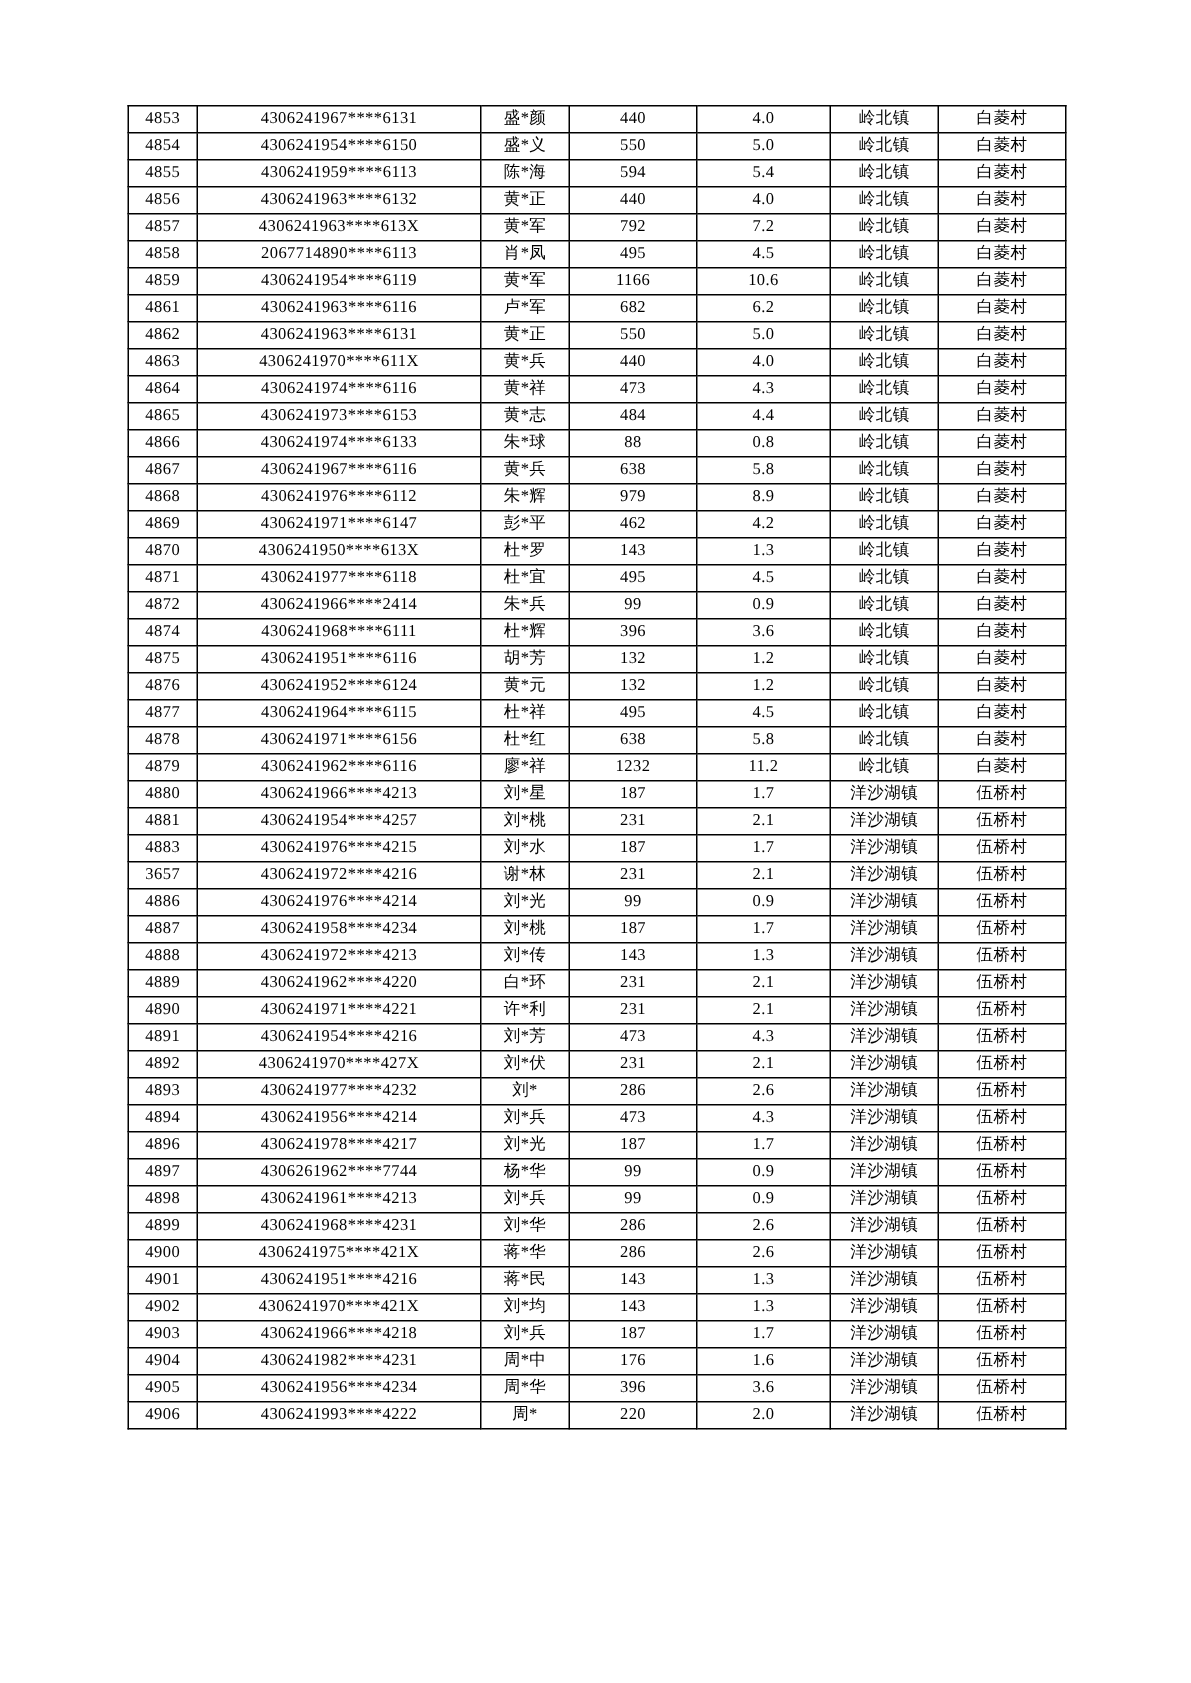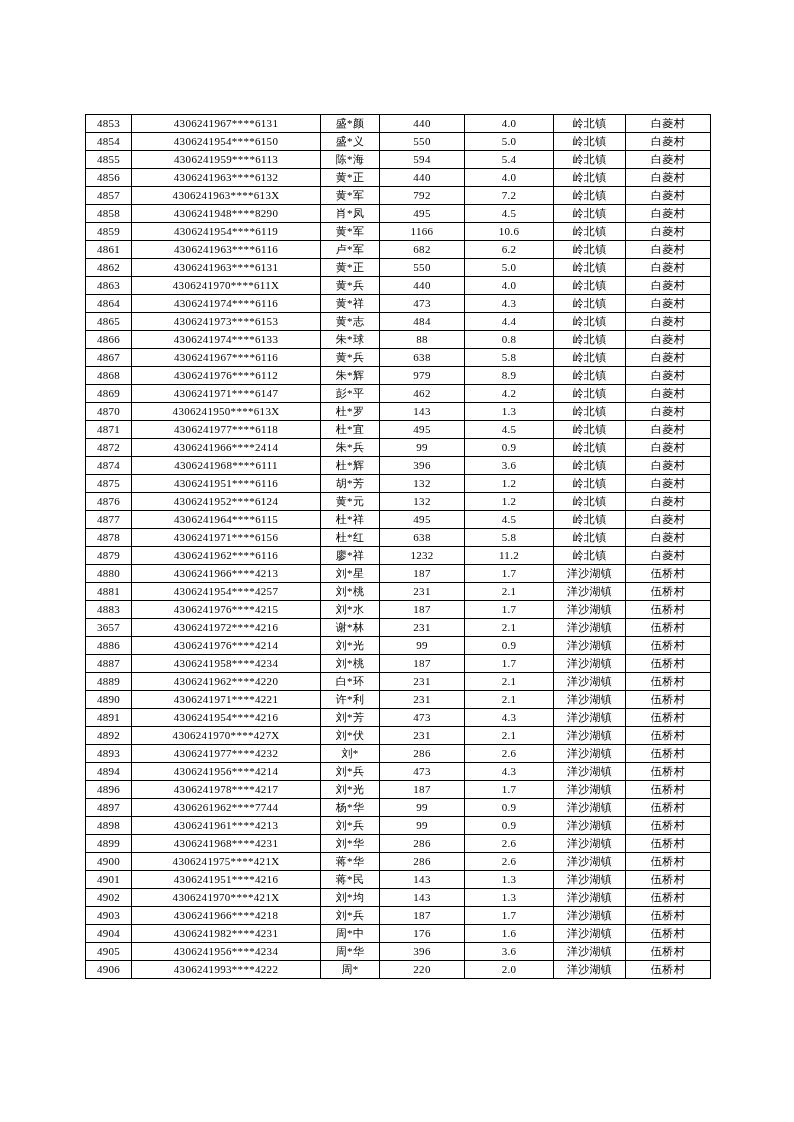--- a/index.html
+++ b/index.html
@@ -19,21 +19,20 @@
     height: 1122px;
     background: #ffffff;
     overflow: hidden;
   }
   table.data-table {
     position: absolute;
     left: 85px;
     top: 70px;
     border-collapse: collapse;
     table-layout: fixed;
-    margin-top: 44px;
   }
   table.data-table td {
     border: 1px solid #000;
     font-size: 11px;
     text-align: center;
     vertical-align: middle;
     padding: 0 2px;
     height: 17px;
     line-height: 17px;
     white-space: nowrap;
@@ -103,21 +102,21 @@
           <td>4857</td>
           <td>4306241963****613X</td>
           <td>黄*军</td>
           <td>792</td>
           <td>7.2</td>
           <td>岭北镇</td>
           <td>白菱村</td>
         </tr>
         <tr>
           <td>4858</td>
-          <td>4306241948****8290</td>
+          <td>2067714890****6113</td>
           <td>肖*凤</td>
           <td>495</td>
           <td>4.5</td>
           <td>岭北镇</td>
           <td>白菱村</td>
         </tr>
         <tr>
           <td>4859</td>
           <td>4306241954****6119</td>
           <td>黄*军</td>
@@ -336,20 +335,29 @@
         <tr>
           <td>4887</td>
           <td>4306241958****4234</td>
           <td>刘*桃</td>
           <td>187</td>
           <td>1.7</td>
           <td>洋沙湖镇</td>
           <td>伍桥村</td>
         </tr>
         <tr>
+          <td>4888</td>
+          <td>4306241972****4213</td>
+          <td>刘*传</td>
+          <td>143</td>
+          <td>1.3</td>
+          <td>洋沙湖镇</td>
+          <td>伍桥村</td>
+        </tr>
+        <tr>
           <td>4889</td>
           <td>4306241962****4220</td>
           <td>白*环</td>
           <td>231</td>
           <td>2.1</td>
           <td>洋沙湖镇</td>
           <td>伍桥村</td>
         </tr>
         <tr>
           <td>4890</td>

